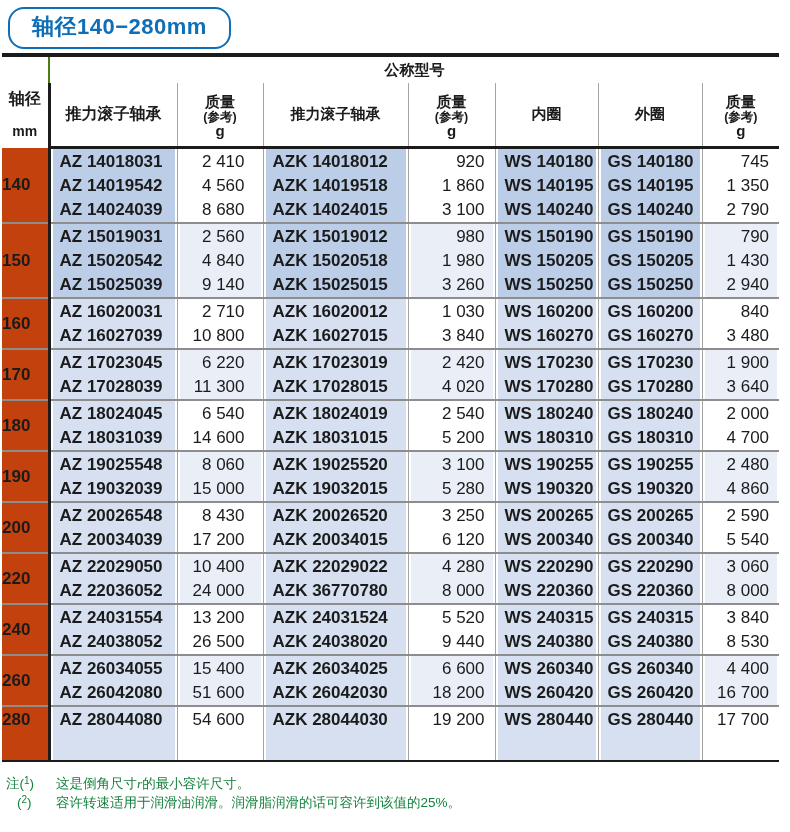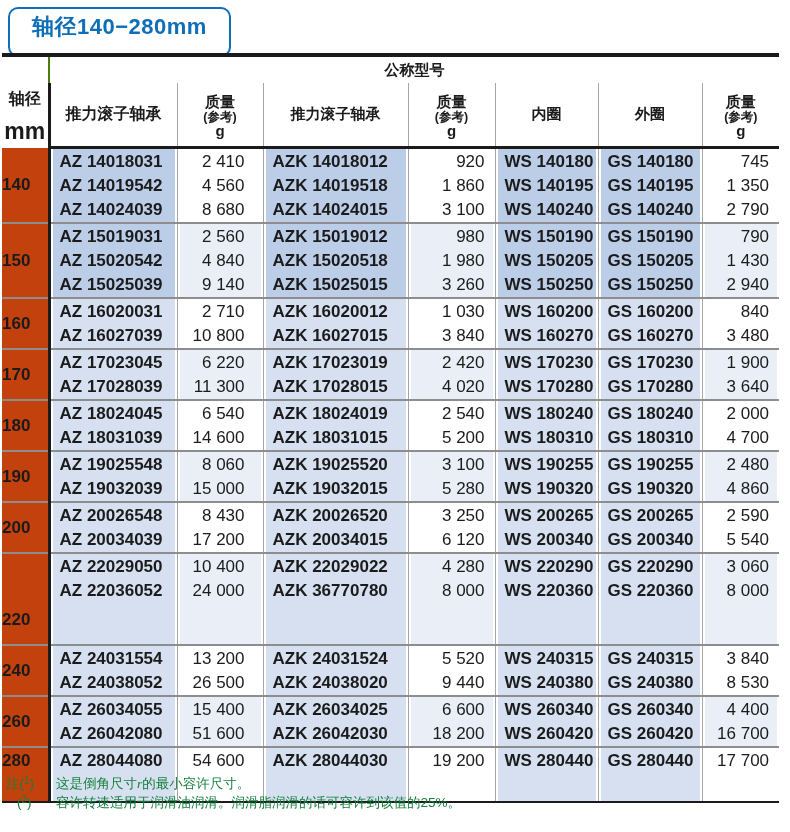--- a/index.html
+++ b/index.html
@@ -1,34 +1,34 @@
 <!DOCTYPE html>
 <html><head>
 <meta charset="utf-8">
 <style>
   html,body{margin:0;padding:0;background:#fff;}
   .screen{position:relative;width:790px;height:832px;background:#ffffff;overflow:hidden;
           font-family:"Liberation Sans",sans-serif;color:#1b1b1b;}
   
   .title-box{position:absolute;left:8px;top:7px;display:inline-block;
-             border:2.5px solid #0e6fb8;border-radius:10px;padding:3px 22px 13px;
+             border:2.5px solid #0e6fb8;border-radius:16px;padding:3px 22px 5px;
              font-size:22px;font-weight:bold;color:#0e6fb8;letter-spacing:.5px;}
   
   table.spec{position:absolute;left:2px;top:53px;width:777px;border-collapse:collapse;
              table-layout:fixed;border-top:4px solid #1b1b1b;border-bottom:2px solid #1b1b1b;}
   col.c1{width:47px;} col.c2{width:128px;} col.c3{width:86px;} col.c4{width:145px;}
   col.c5{width:87px;} col.c6{width:103px;} col.c7{width:104px;} col.c8{width:77px;}
   th{font-weight:bold;font-size:15px;padding:0;}
   td{padding:0;vertical-align:top;font-size:17px;}
   
   .h-span th.h-model-span{height:26px;vertical-align:middle;text-align:center;
       border-left:2px solid #4d7c0f;font-size:15px;}
   th.h-dia{vertical-align:top;text-align:center;}
   th.h-dia .l1{padding-top:32px;line-height:20px;font-size:16px;}
-  th.h-dia .l2{padding-top:12px;line-height:20px;font-size:23px;}
+  th.h-dia .l2{padding-top:12px;line-height:20px;font-size:14px;}
   .h-sub th{height:63px;vertical-align:middle;text-align:center;
       border-left:1px solid #a5a5a5;border-bottom:3px solid #1b1b1b;}
   .h-sub th:first-child{border-left:3px solid #1b1b1b;font-size:16px;}
   .h-sub .m1{font-size:15px;line-height:17px;}
   .h-sub .m2{font-size:12.5px;line-height:14px;font-weight:bold;}
   .h-sub .m3{font-size:15px;line-height:13px;font-weight:bold;}
   
   tbody td{border-left:1px solid #a5a5a5;}
   tbody td:first-child{border-left:none;}
   tbody td:nth-child(2){border-left:3px solid #1b1b1b;}
@@ -342,21 +342,21 @@
             <div>GS 200265</div>
             <div>GS 200340</div>
           </td>
           <td class="c-mass pr10">
             <div>2 590</div>
             <div>5 540</div>
           </td>
         </tr>
         <tr class="shaded ">
           <td class="c-dia">
-            <div style="line-height: 48px; margin-top: 41px;">220</div>
+            <div style="line-height: 48px;">220</div>
           </td>
           <td class="c-model">
             <div>AZ 22029050</div>
             <div>AZ 22036052</div>
           </td>
           <td class="c-mass pr18">
             <div>10 400</div>
             <div>24 000</div>
           </td>
           <td class="c-model">

